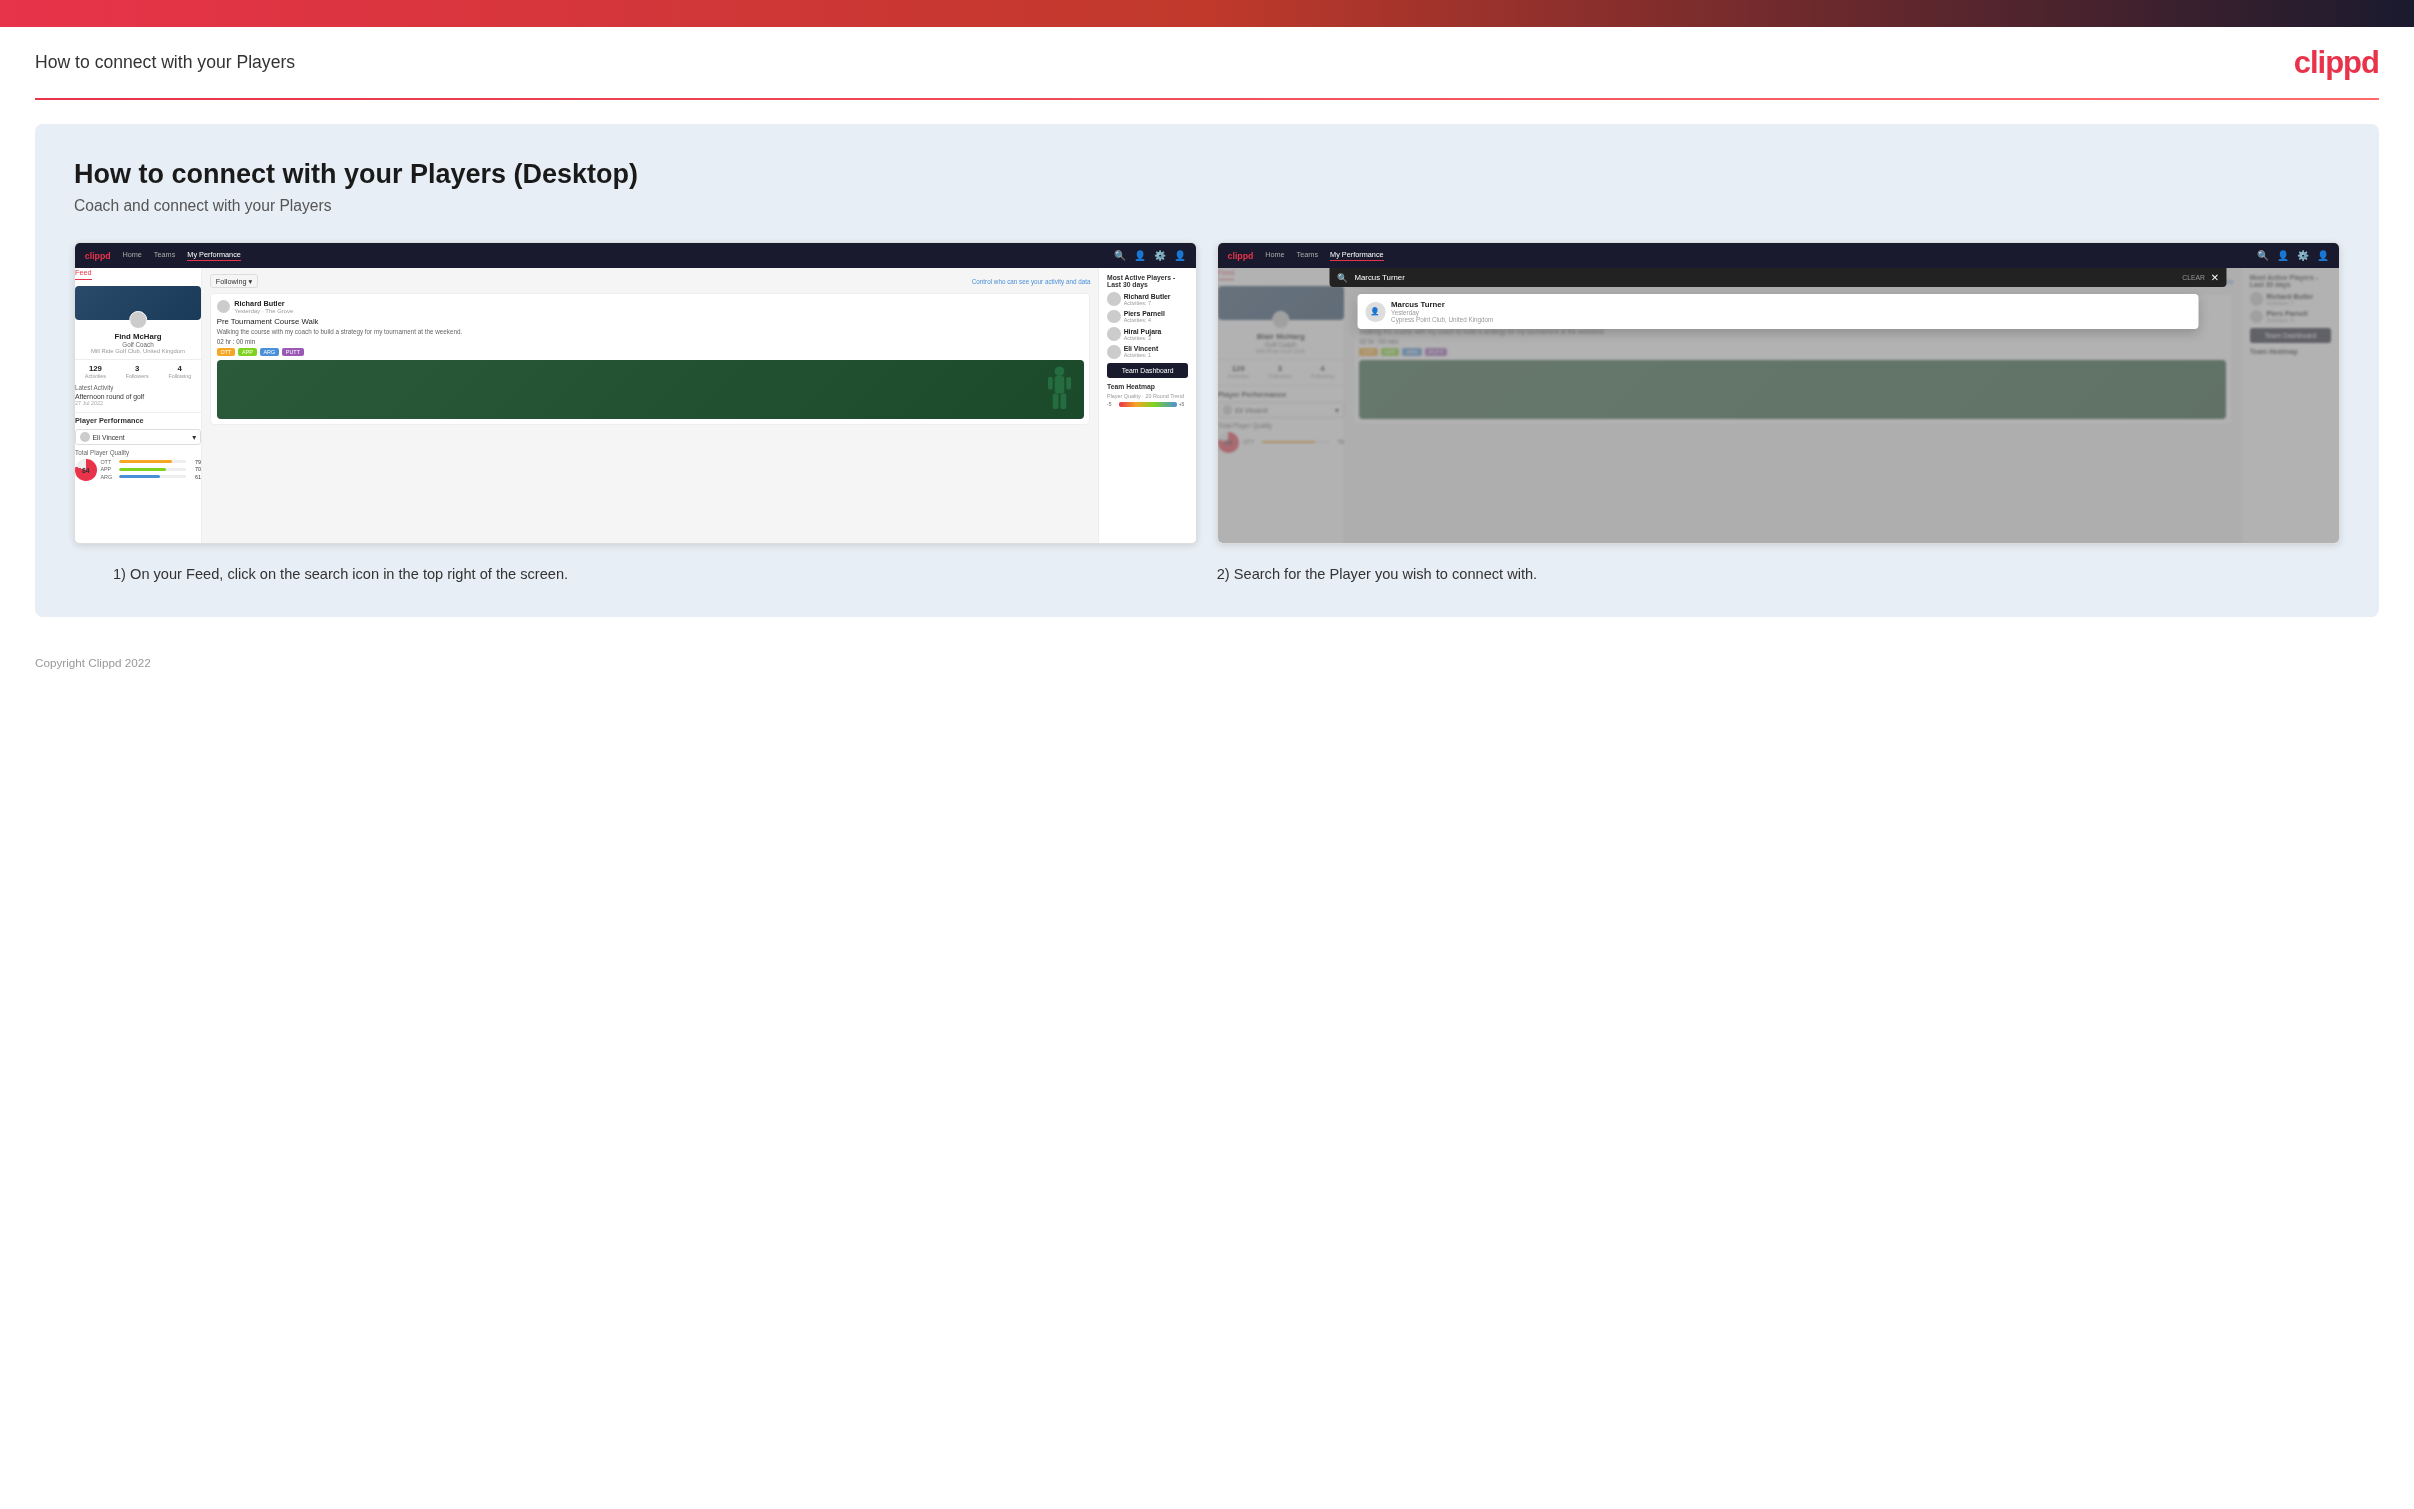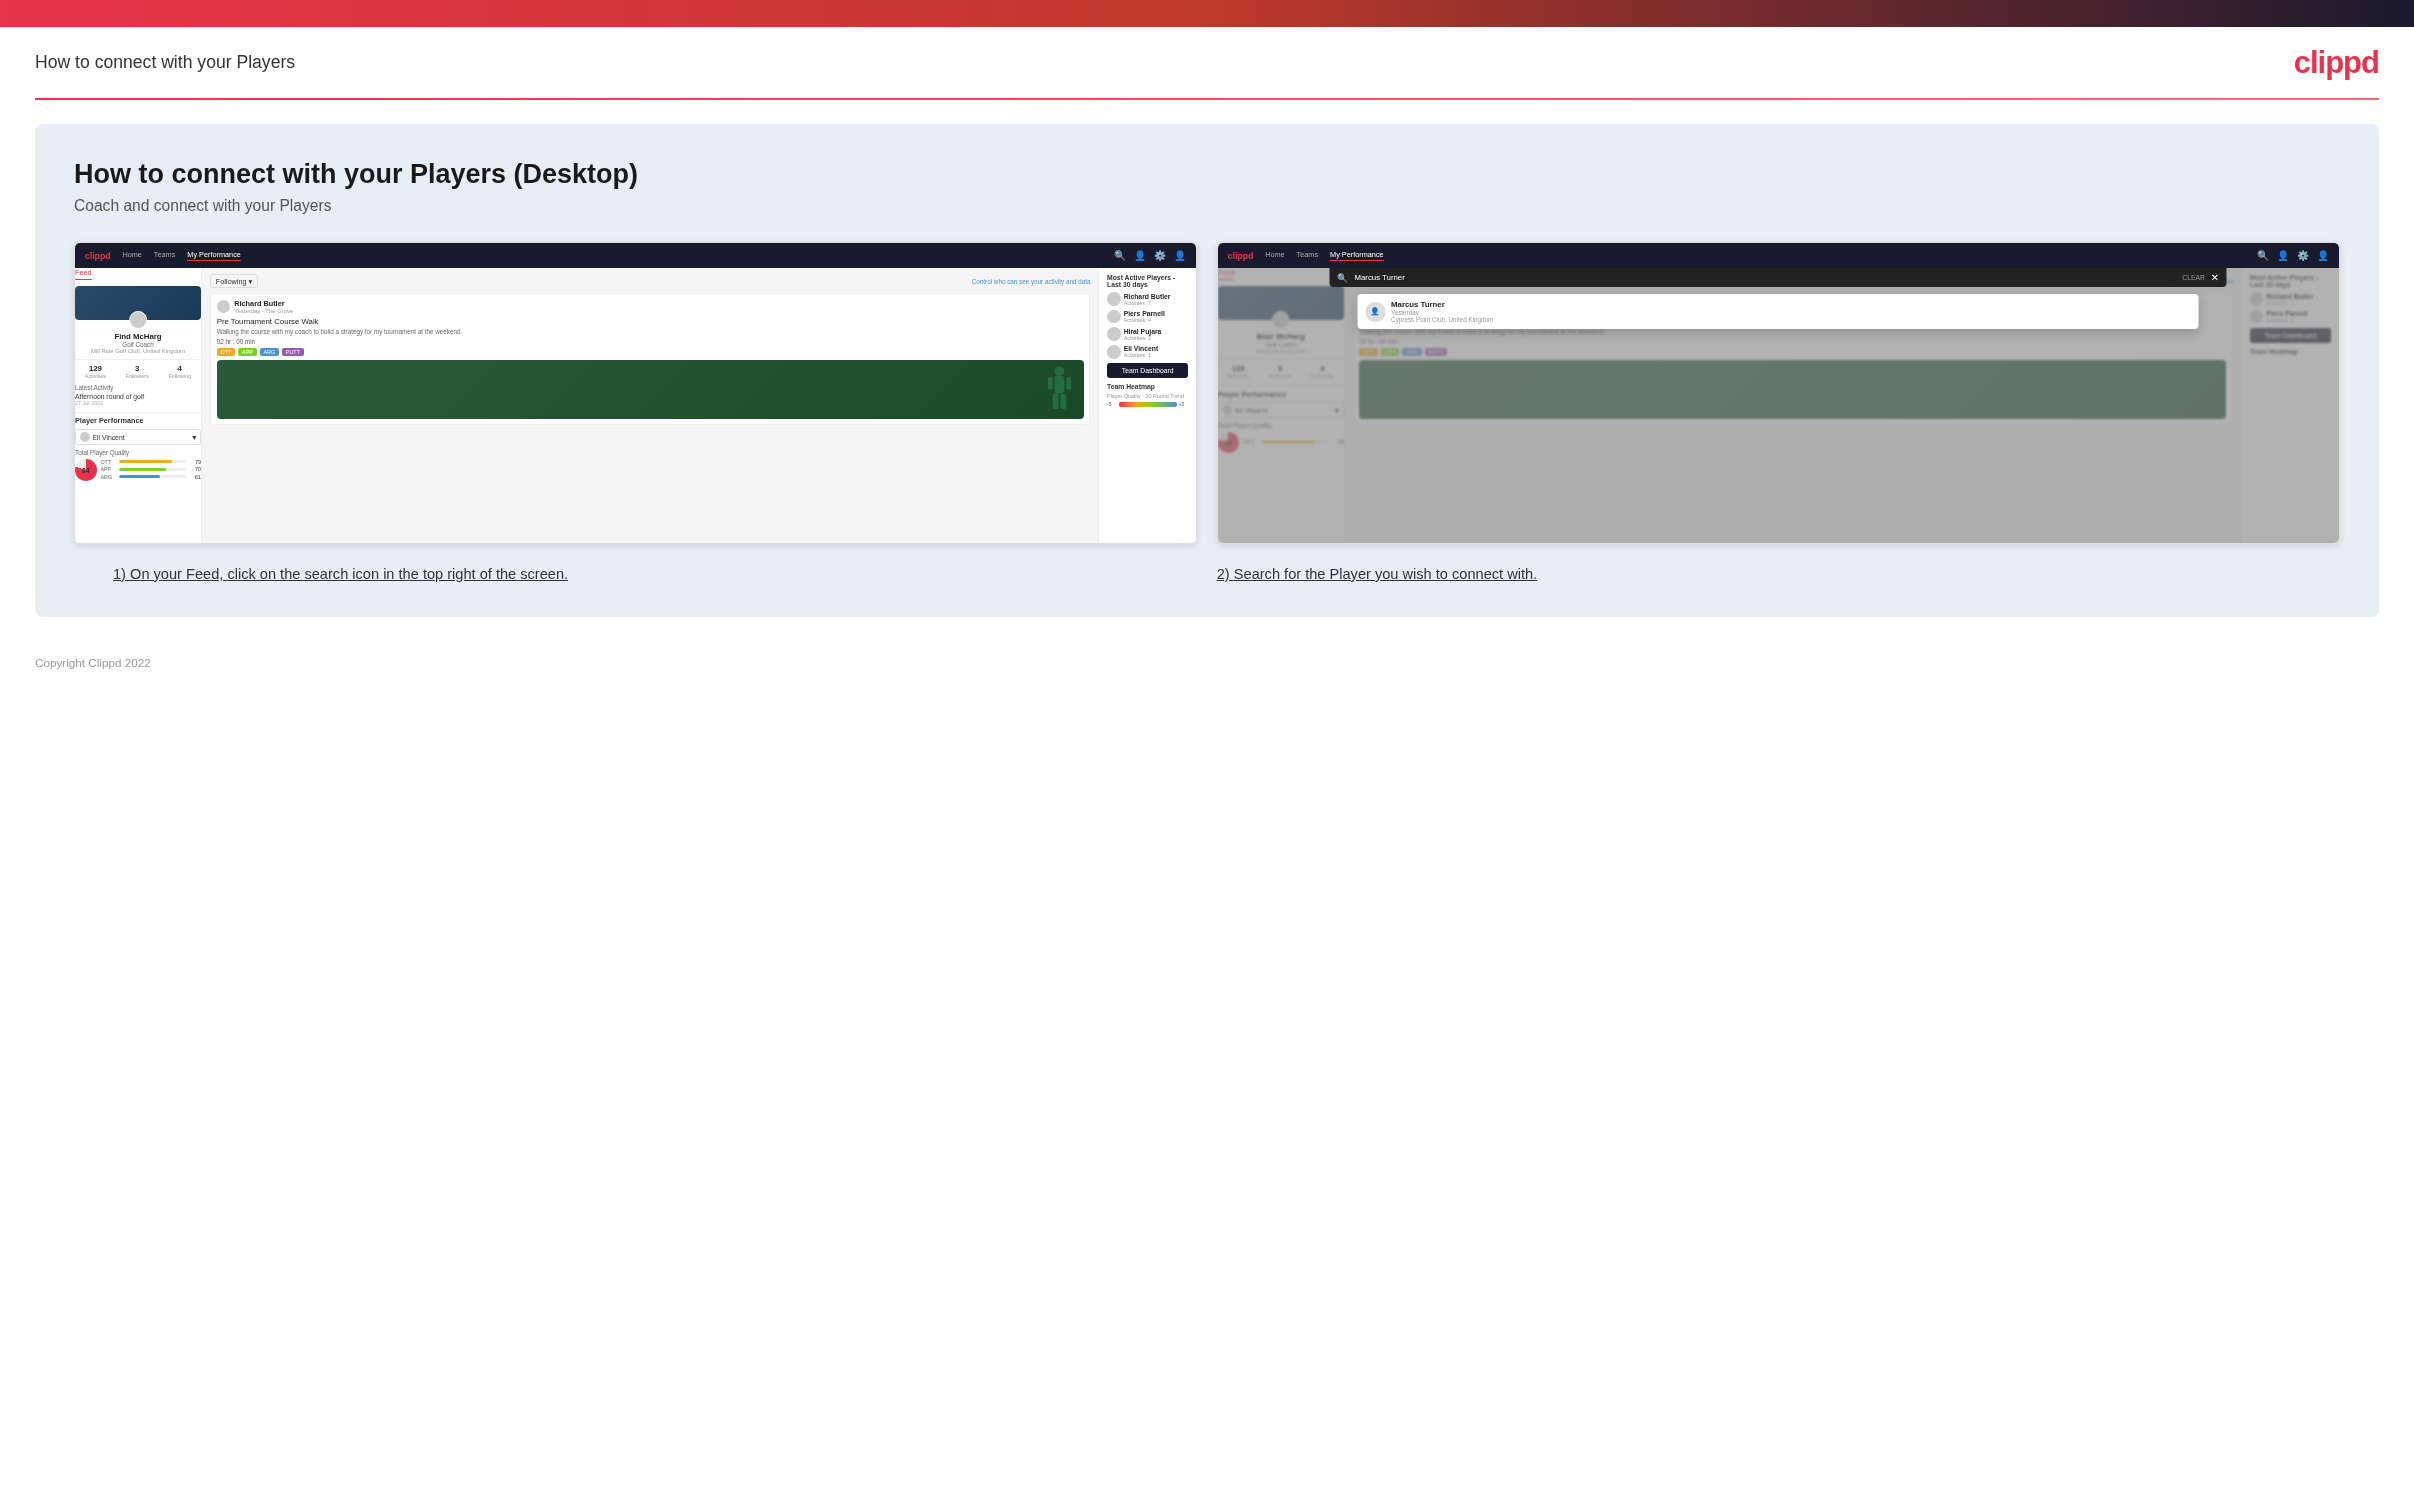--- a/index.html
+++ b/index.html
@@ -634,21 +634,20 @@
       color: #fff;
     }
 
     
     .steps-section {
       background: #e8eef5;
       padding: 19.5px 39px 31px 39px;
       display: grid;
       grid-template-columns: 1fr 1fr;
       gap: 19.5px;
-      text-decoration: underline;
     }
 
     .step-text {
       font-size: 14.6px;
       color: #333;
       line-height: 1.5;
     }
 
     
     .footer {

